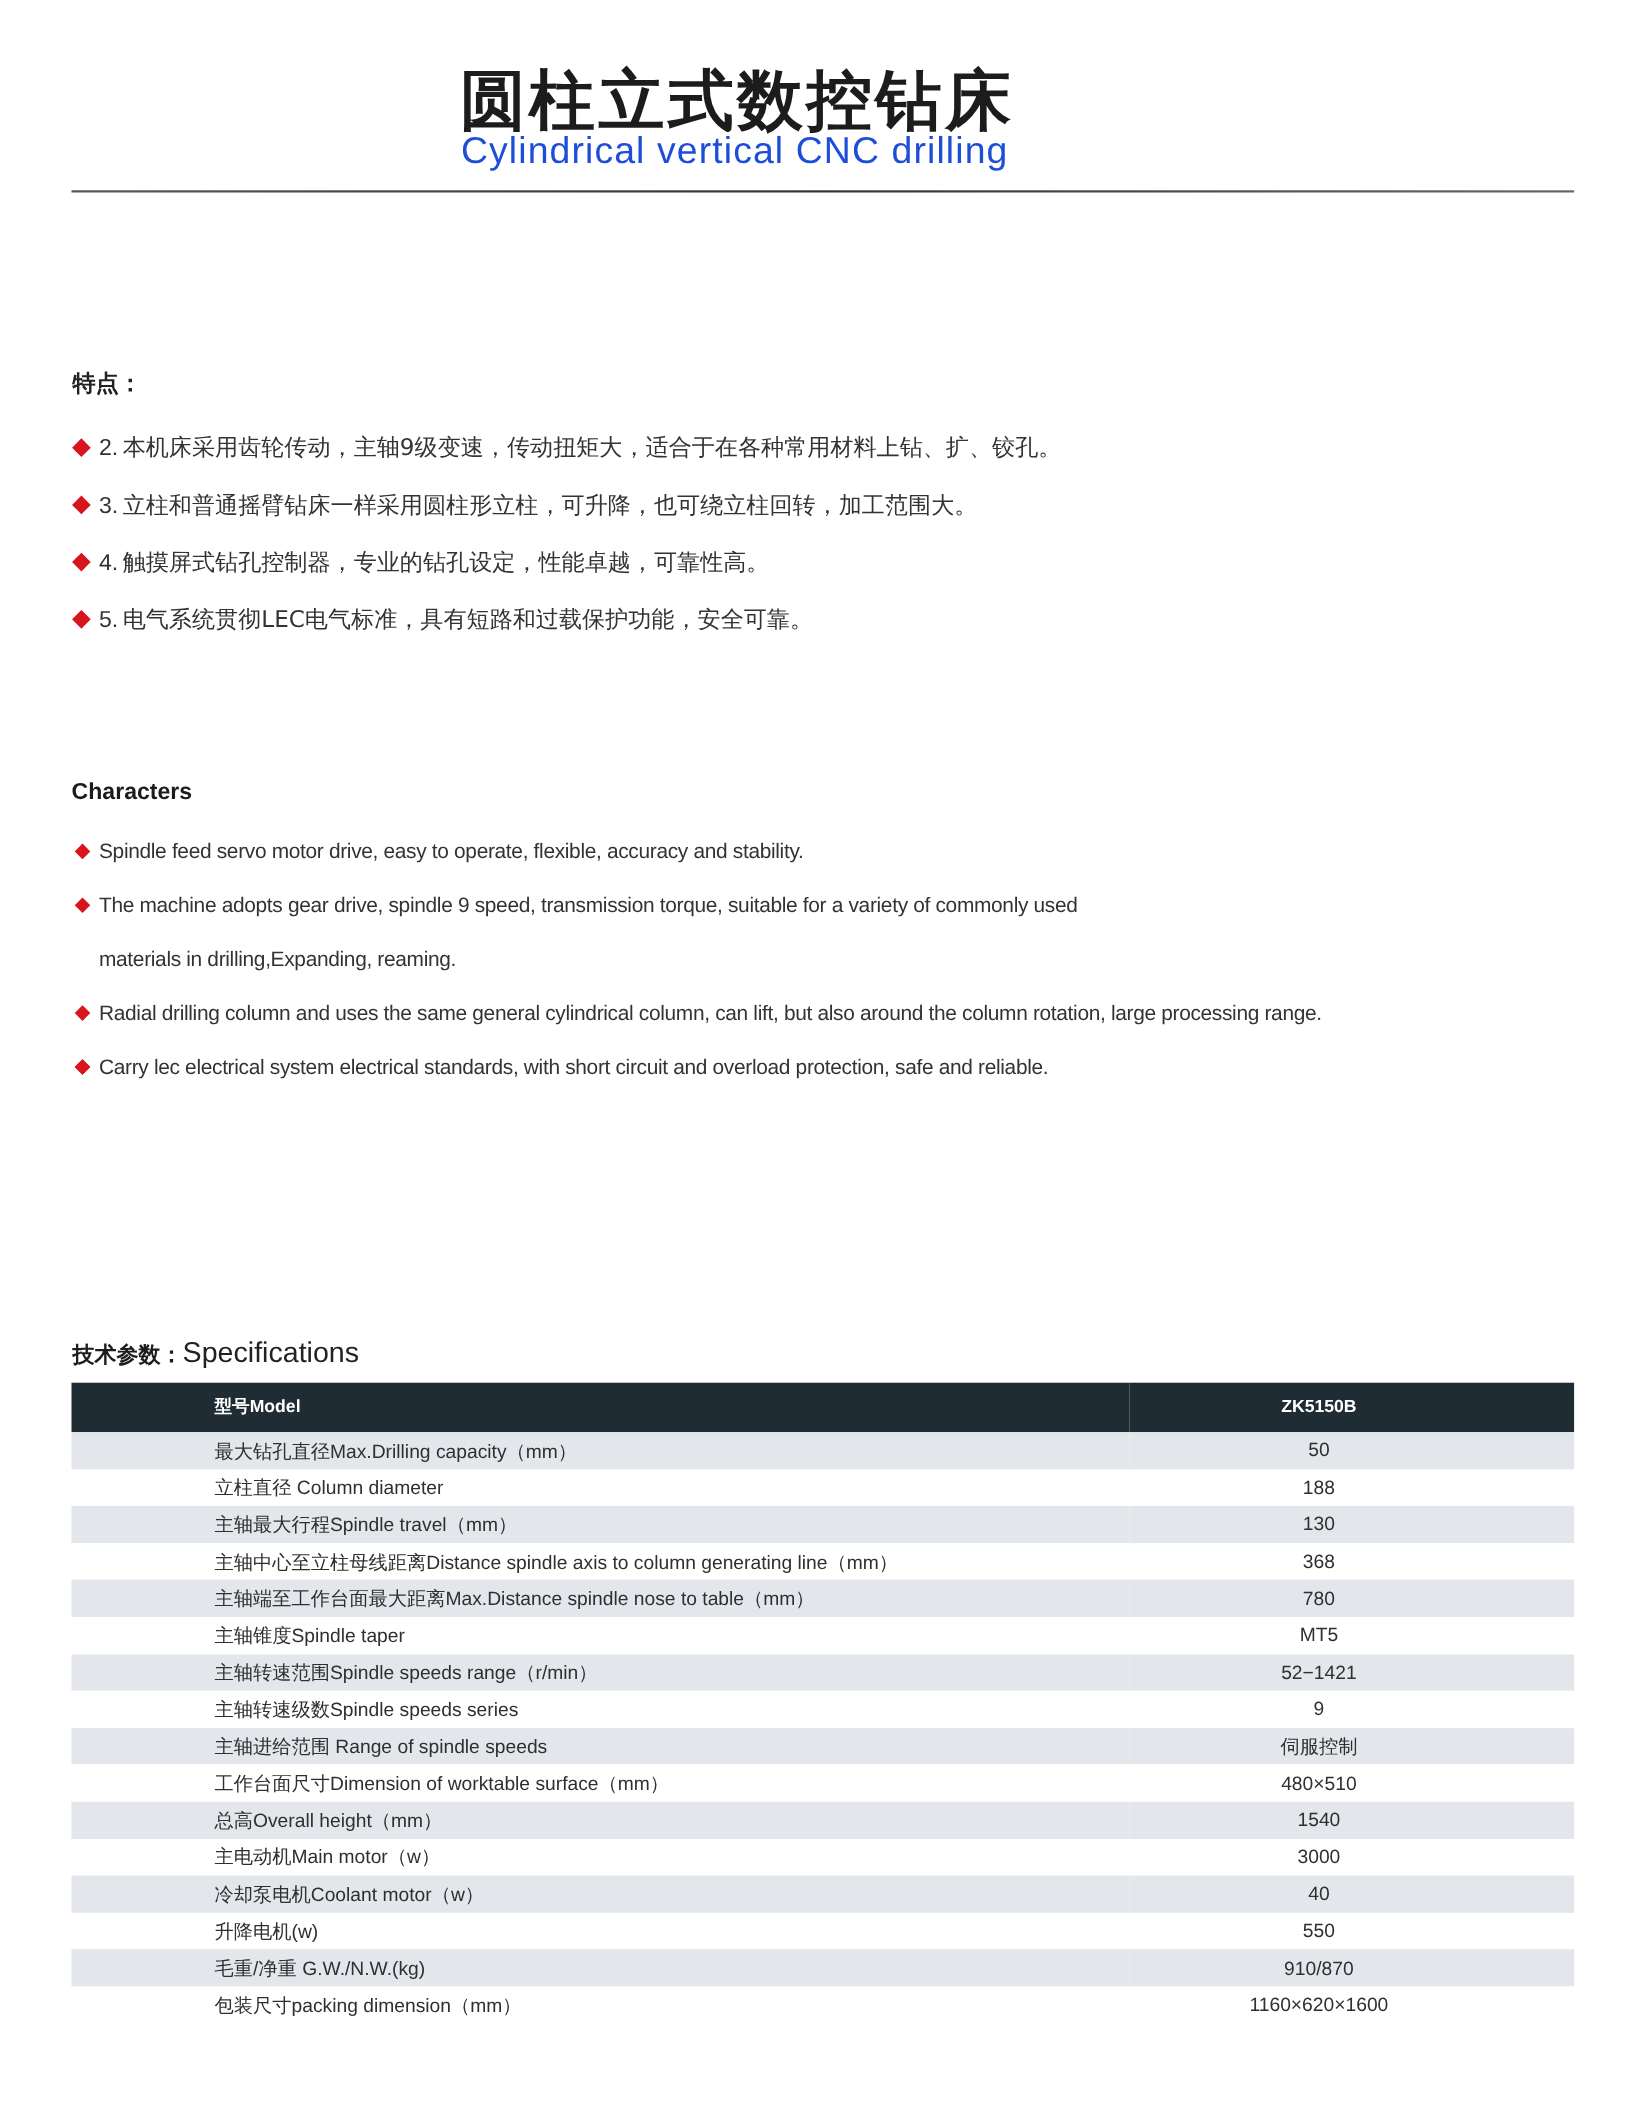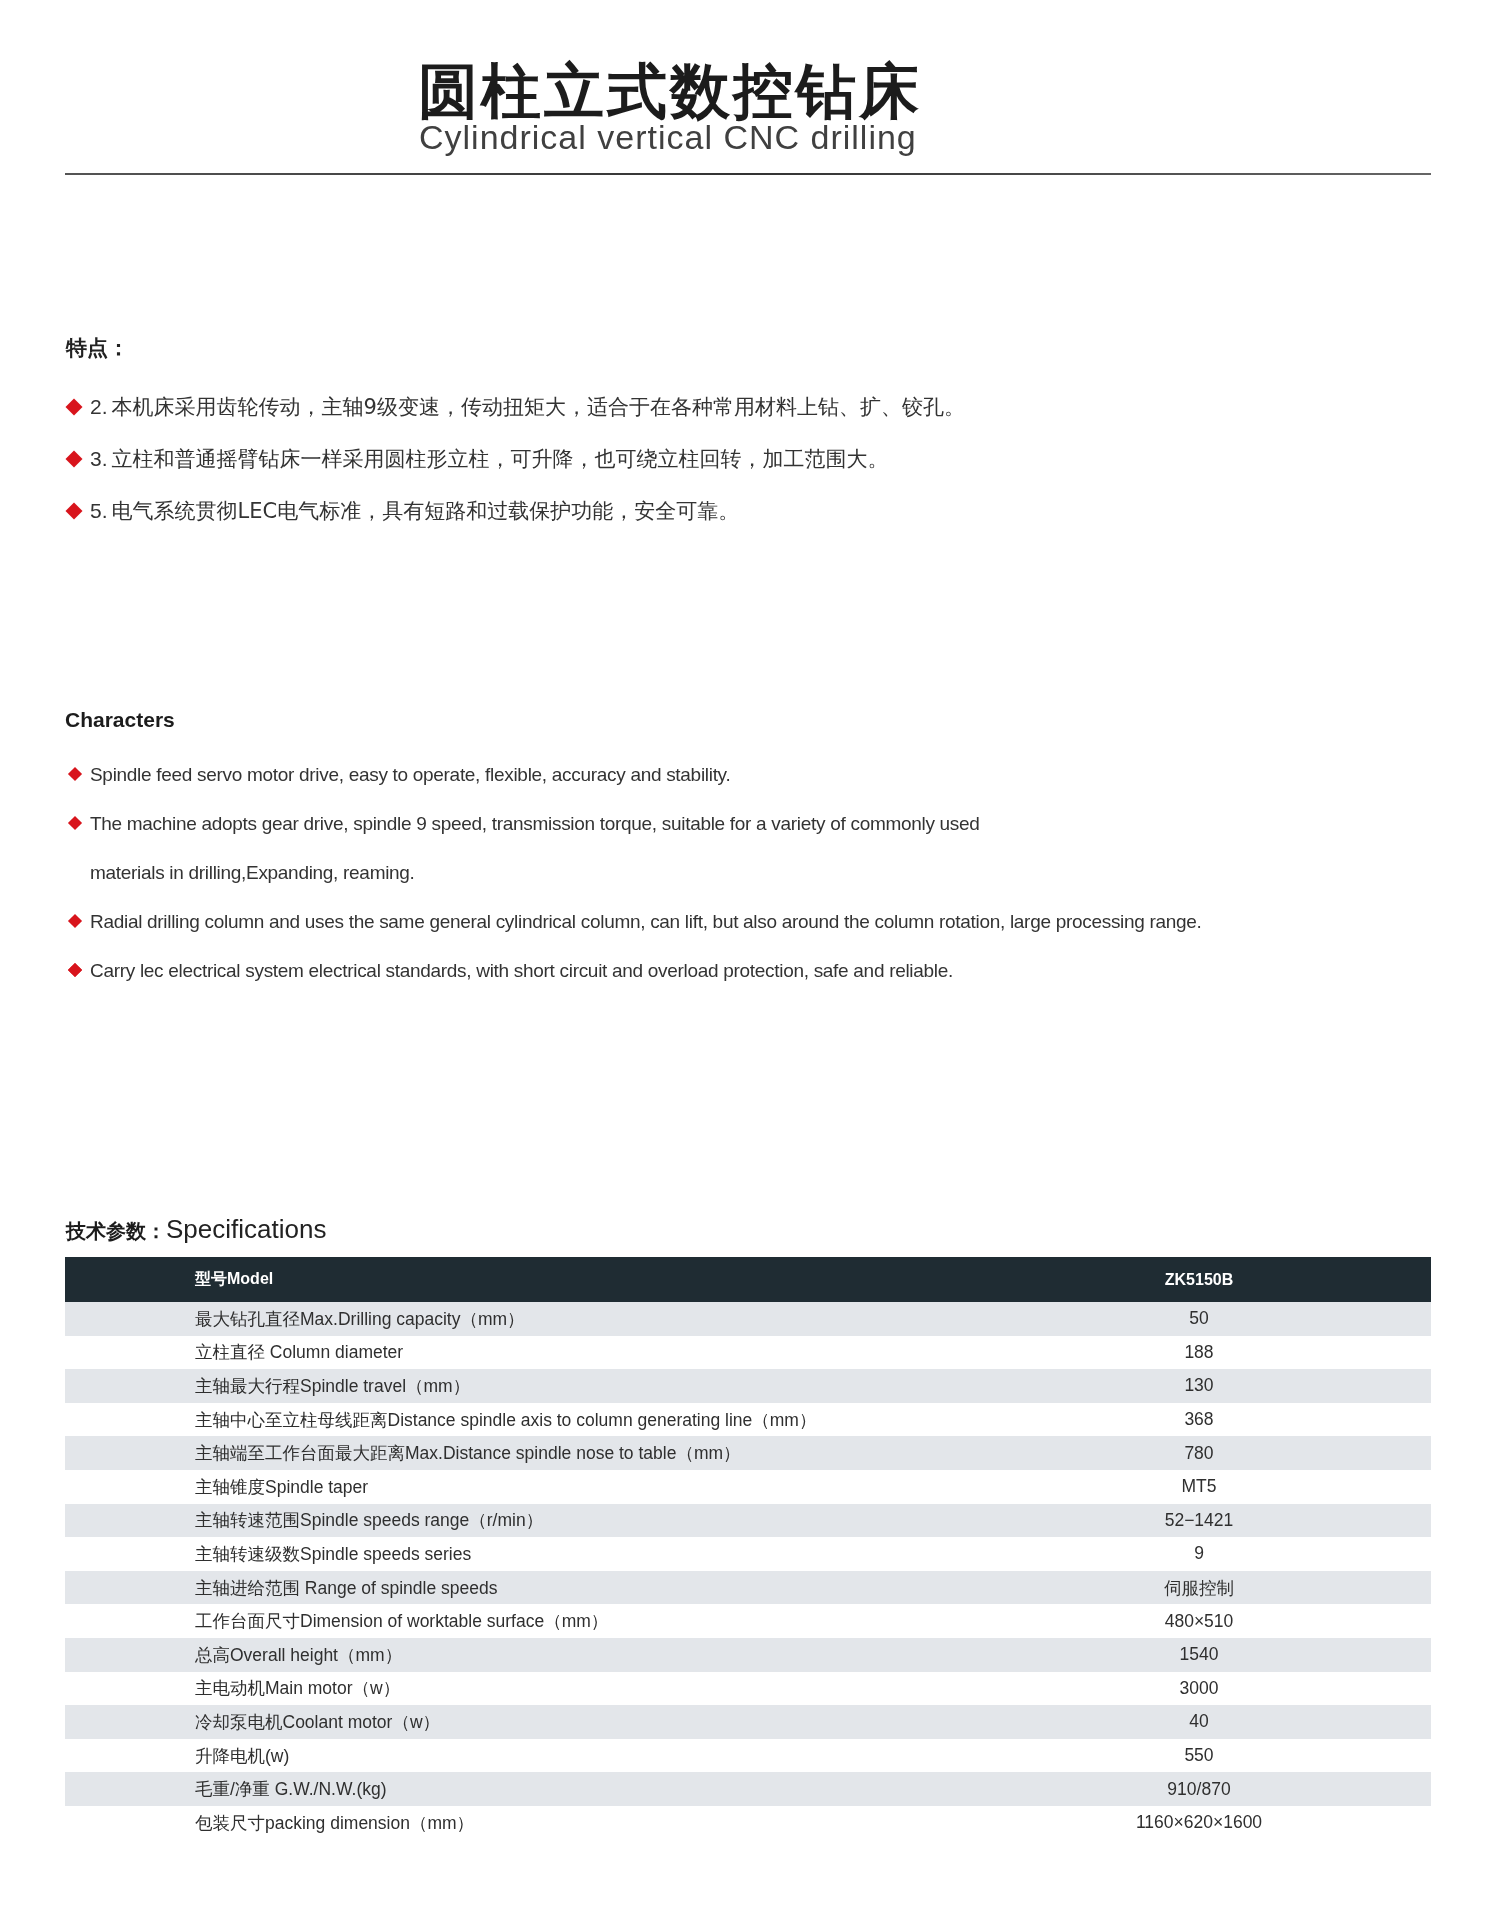--- a/index.html
+++ b/index.html
@@ -1,20 +1,20 @@
 <!DOCTYPE html>
 <html><head>
 <meta charset="utf-8">
 <style>
   html, body { margin:0; padding:0; background:#ffffff; }
   body { width:1496px; height:1920px; position:relative; overflow:hidden;
          font-family:"DejaVu Sans", "Liberation Sans", sans-serif; color:#2a2a2a; }
   .abs { position:absolute; }
   .title-cn { left:418px; top:52px; font-size:60px; font-weight:bold; color:#1c1c1c; letter-spacing:3px; white-space:nowrap; }
-  .title-en { left:419px; top:118px; font-family:"Liberation Sans", sans-serif; font-size:34px; color:#404040; letter-spacing:1px; white-space:nowrap; }
+  .title-en { left:419px; top:118px; font-family:"Liberation Sans", sans-serif; font-size:34px; color:#1d4ed8; letter-spacing:1px; white-space:nowrap; }
   .title-rule { left:65px; top:173px; width:1366px; height:2px; background:linear-gradient(to right,#555,#333 50%,#666); }
 
   .sec-head-cn { left:66px; top:334px; font-size:21px; font-weight:bold; color:#222; }
   .list { left:68px; margin:0; padding:0; list-style:none; }
   .list li { position:relative; padding-left:22px; white-space:nowrap; }
   .cn-list { top:390px; }
   .cn-list li { height:52px; line-height:34px; font-size:21px; color:#333; }
   .diamond { position:absolute; left:0; width:12px; height:12px; background:#d8141c; transform:rotate(45deg); }
   .cn-list .diamond { top:11px; }
   .num { margin-right:4px; font-family:"Liberation Sans", sans-serif; }
@@ -43,20 +43,21 @@
 <body>
 
 <div class="abs title-cn">圆柱立式数控钻床</div>
 <div class="abs title-en">Cylindrical vertical CNC drilling</div>
 <div class="abs title-rule"></div>
 
 <div class="abs sec-head-cn">特点：</div>
 <ul class="abs list cn-list">
   <li><span class="diamond"></span><span class="num">2.</span><span>本机床采用齿轮传动，主轴9级变速，传动扭矩大，适合于在各种常用材料上钻、扩、铰孔。</span></li>
   <li><span class="diamond"></span><span class="num">3.</span><span>立柱和普通摇臂钻床一样采用圆柱形立柱，可升降，也可绕立柱回转，加工范围大。</span></li>
+  <li><span class="diamond"></span><span class="num">4.</span><span>触摸屏式钻孔控制器，专业的钻孔设定，性能卓越，可靠性高。</span></li>
   <li><span class="diamond"></span><span class="num">5.</span><span>电气系统贯彻LEC电气标准，具有短路和过载保护功能，安全可靠。</span></li>
 </ul>
 
 <div class="abs sec-head-en">Characters</div>
 <ul class="abs list en-list">
   <li><span class="diamond"></span><span>Spindle feed servo motor drive, easy to operate, flexible, accuracy and stability.</span></li>
   <li><span class="diamond"></span><span>The machine adopts gear drive, spindle 9 speed, transmission torque, suitable for a variety of commonly used</span><span class="cont">materials in drilling,Expanding, reaming.</span></li>
   <li><span class="diamond"></span><span>Radial drilling column and uses the same general cylindrical column, can lift, but  also around the column rotation, large processing range.</span></li>
   <li><span class="diamond"></span></li>
   <li><span class="diamond"></span><span>Carry lec electrical system electrical standards, with short circuit and overload protection, safe and reliable.</span></li>

